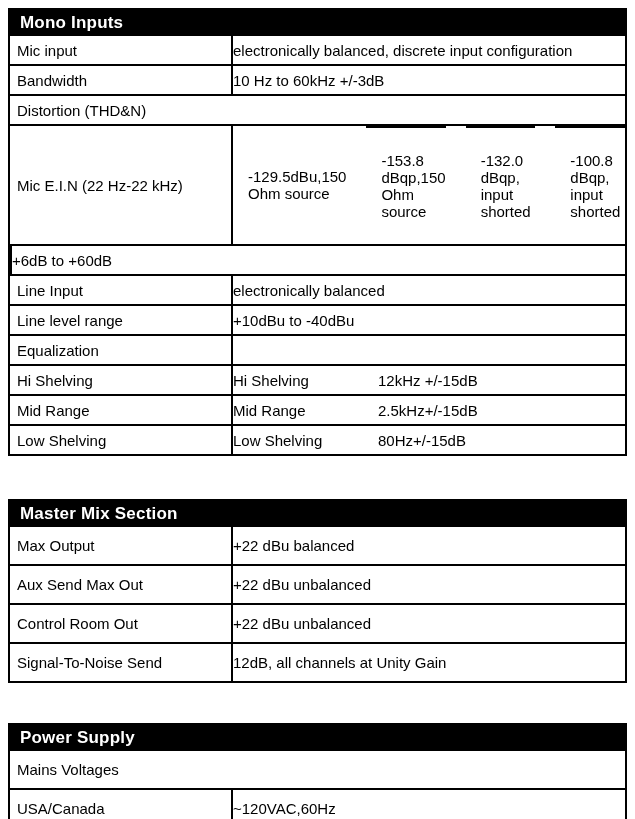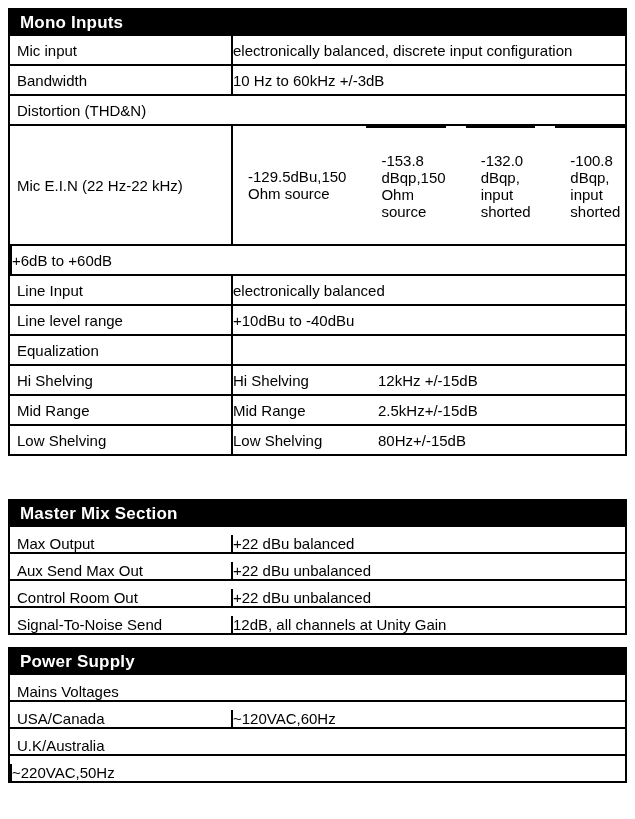--- a/index.html
+++ b/index.html
@@ -18,40 +18,40 @@
     box-sizing: border-box;
     width: 635px;
     height: 819px;
     padding: 8px;
   }
   .spec-table {
     border: 2px solid #000000;
     background: #ffffff;
   }
   .spec-table.mb-lg { margin-bottom: 43px; }
-  .spec-table.mb-md { margin-bottom: 12px; }
+  .spec-table.mb-md { margin-bottom: 40px; }
   .table-header {
     background: #000000;
     color: #ffffff;
     font-size: 17px;
     font-weight: 700;
     height: 26px;
     display: flex;
     align-items: center;
     padding-left: 10px;
     letter-spacing: 0.2px;
   }
   .rows > .row:not(:first-child) { border-top: 2px solid #000000; }
   .row {
     display: flex;
     align-items: stretch;
     height: 28px;
     font-size: 15px;
   }
-  .row.tall { height: 25px; align-items: flex-end; }
+  .row.tall { height: 37px; }
   .row.multi { height: 118px; }
   .cell-label {
     flex: 0 0 221px;
     width: 221px;
     display: flex;
     align-items: center;
     padding-left: 7px;
     box-sizing: border-box;
   }
   .cell-value {

